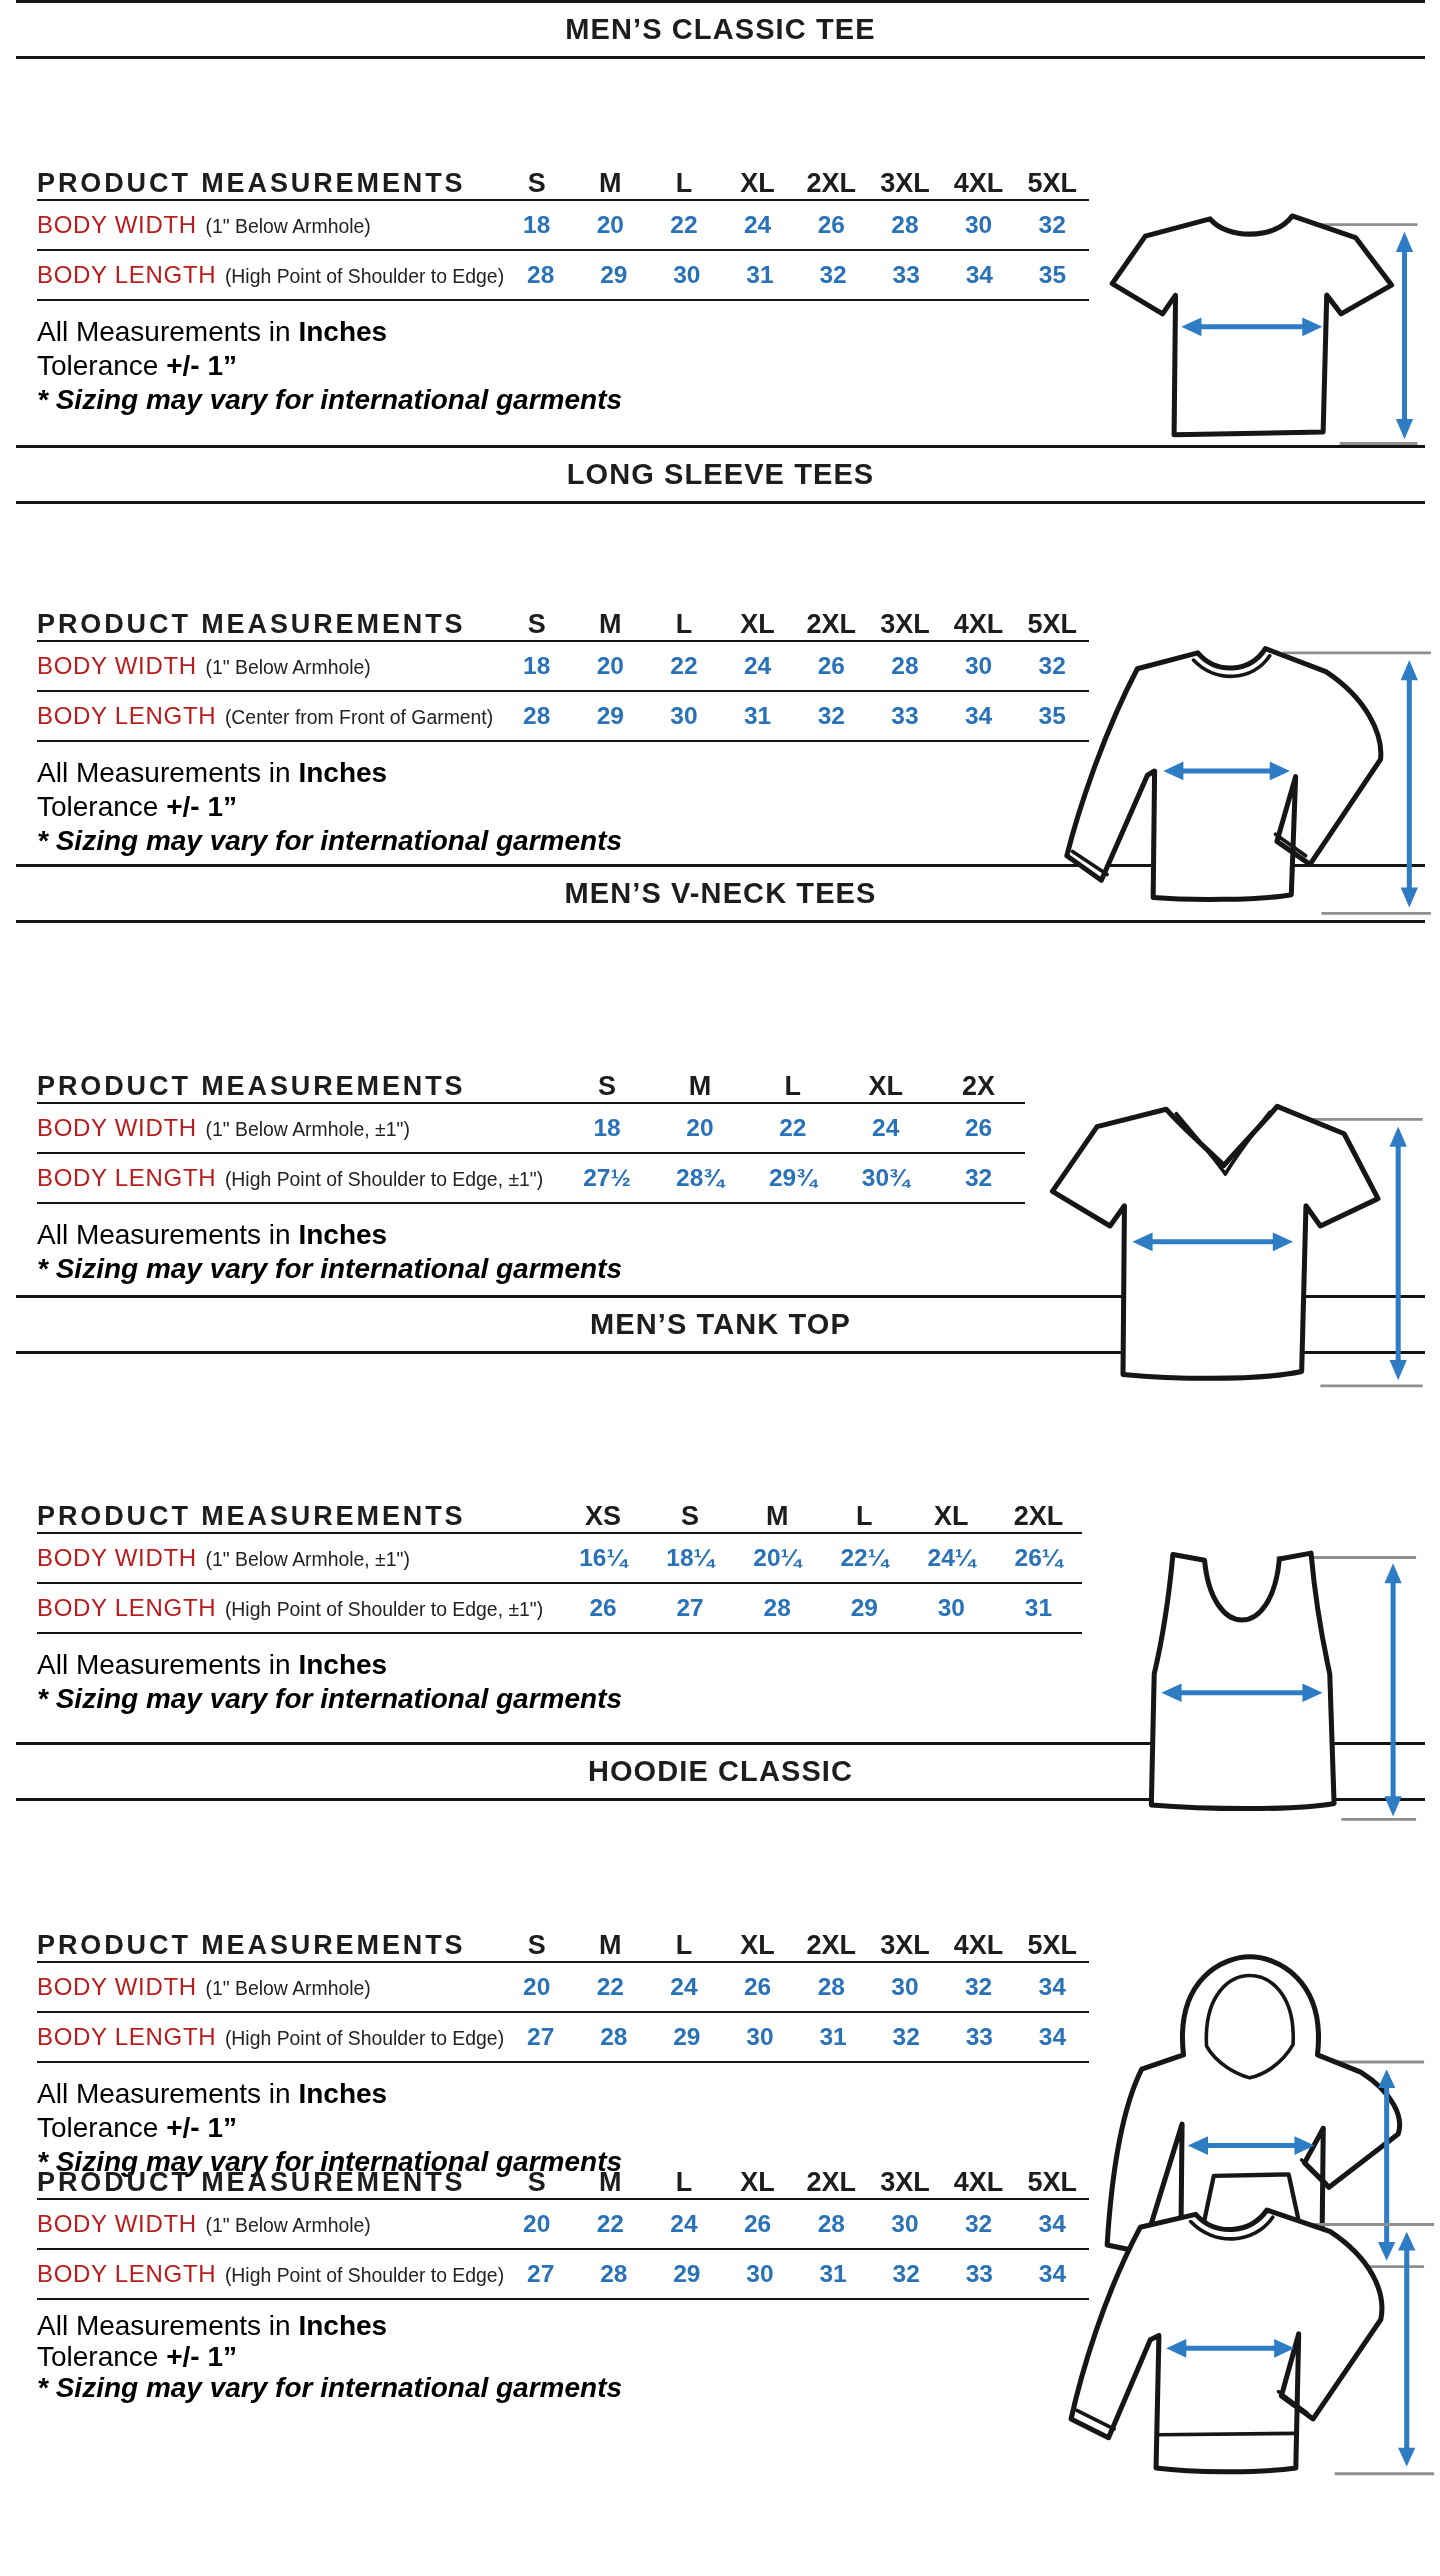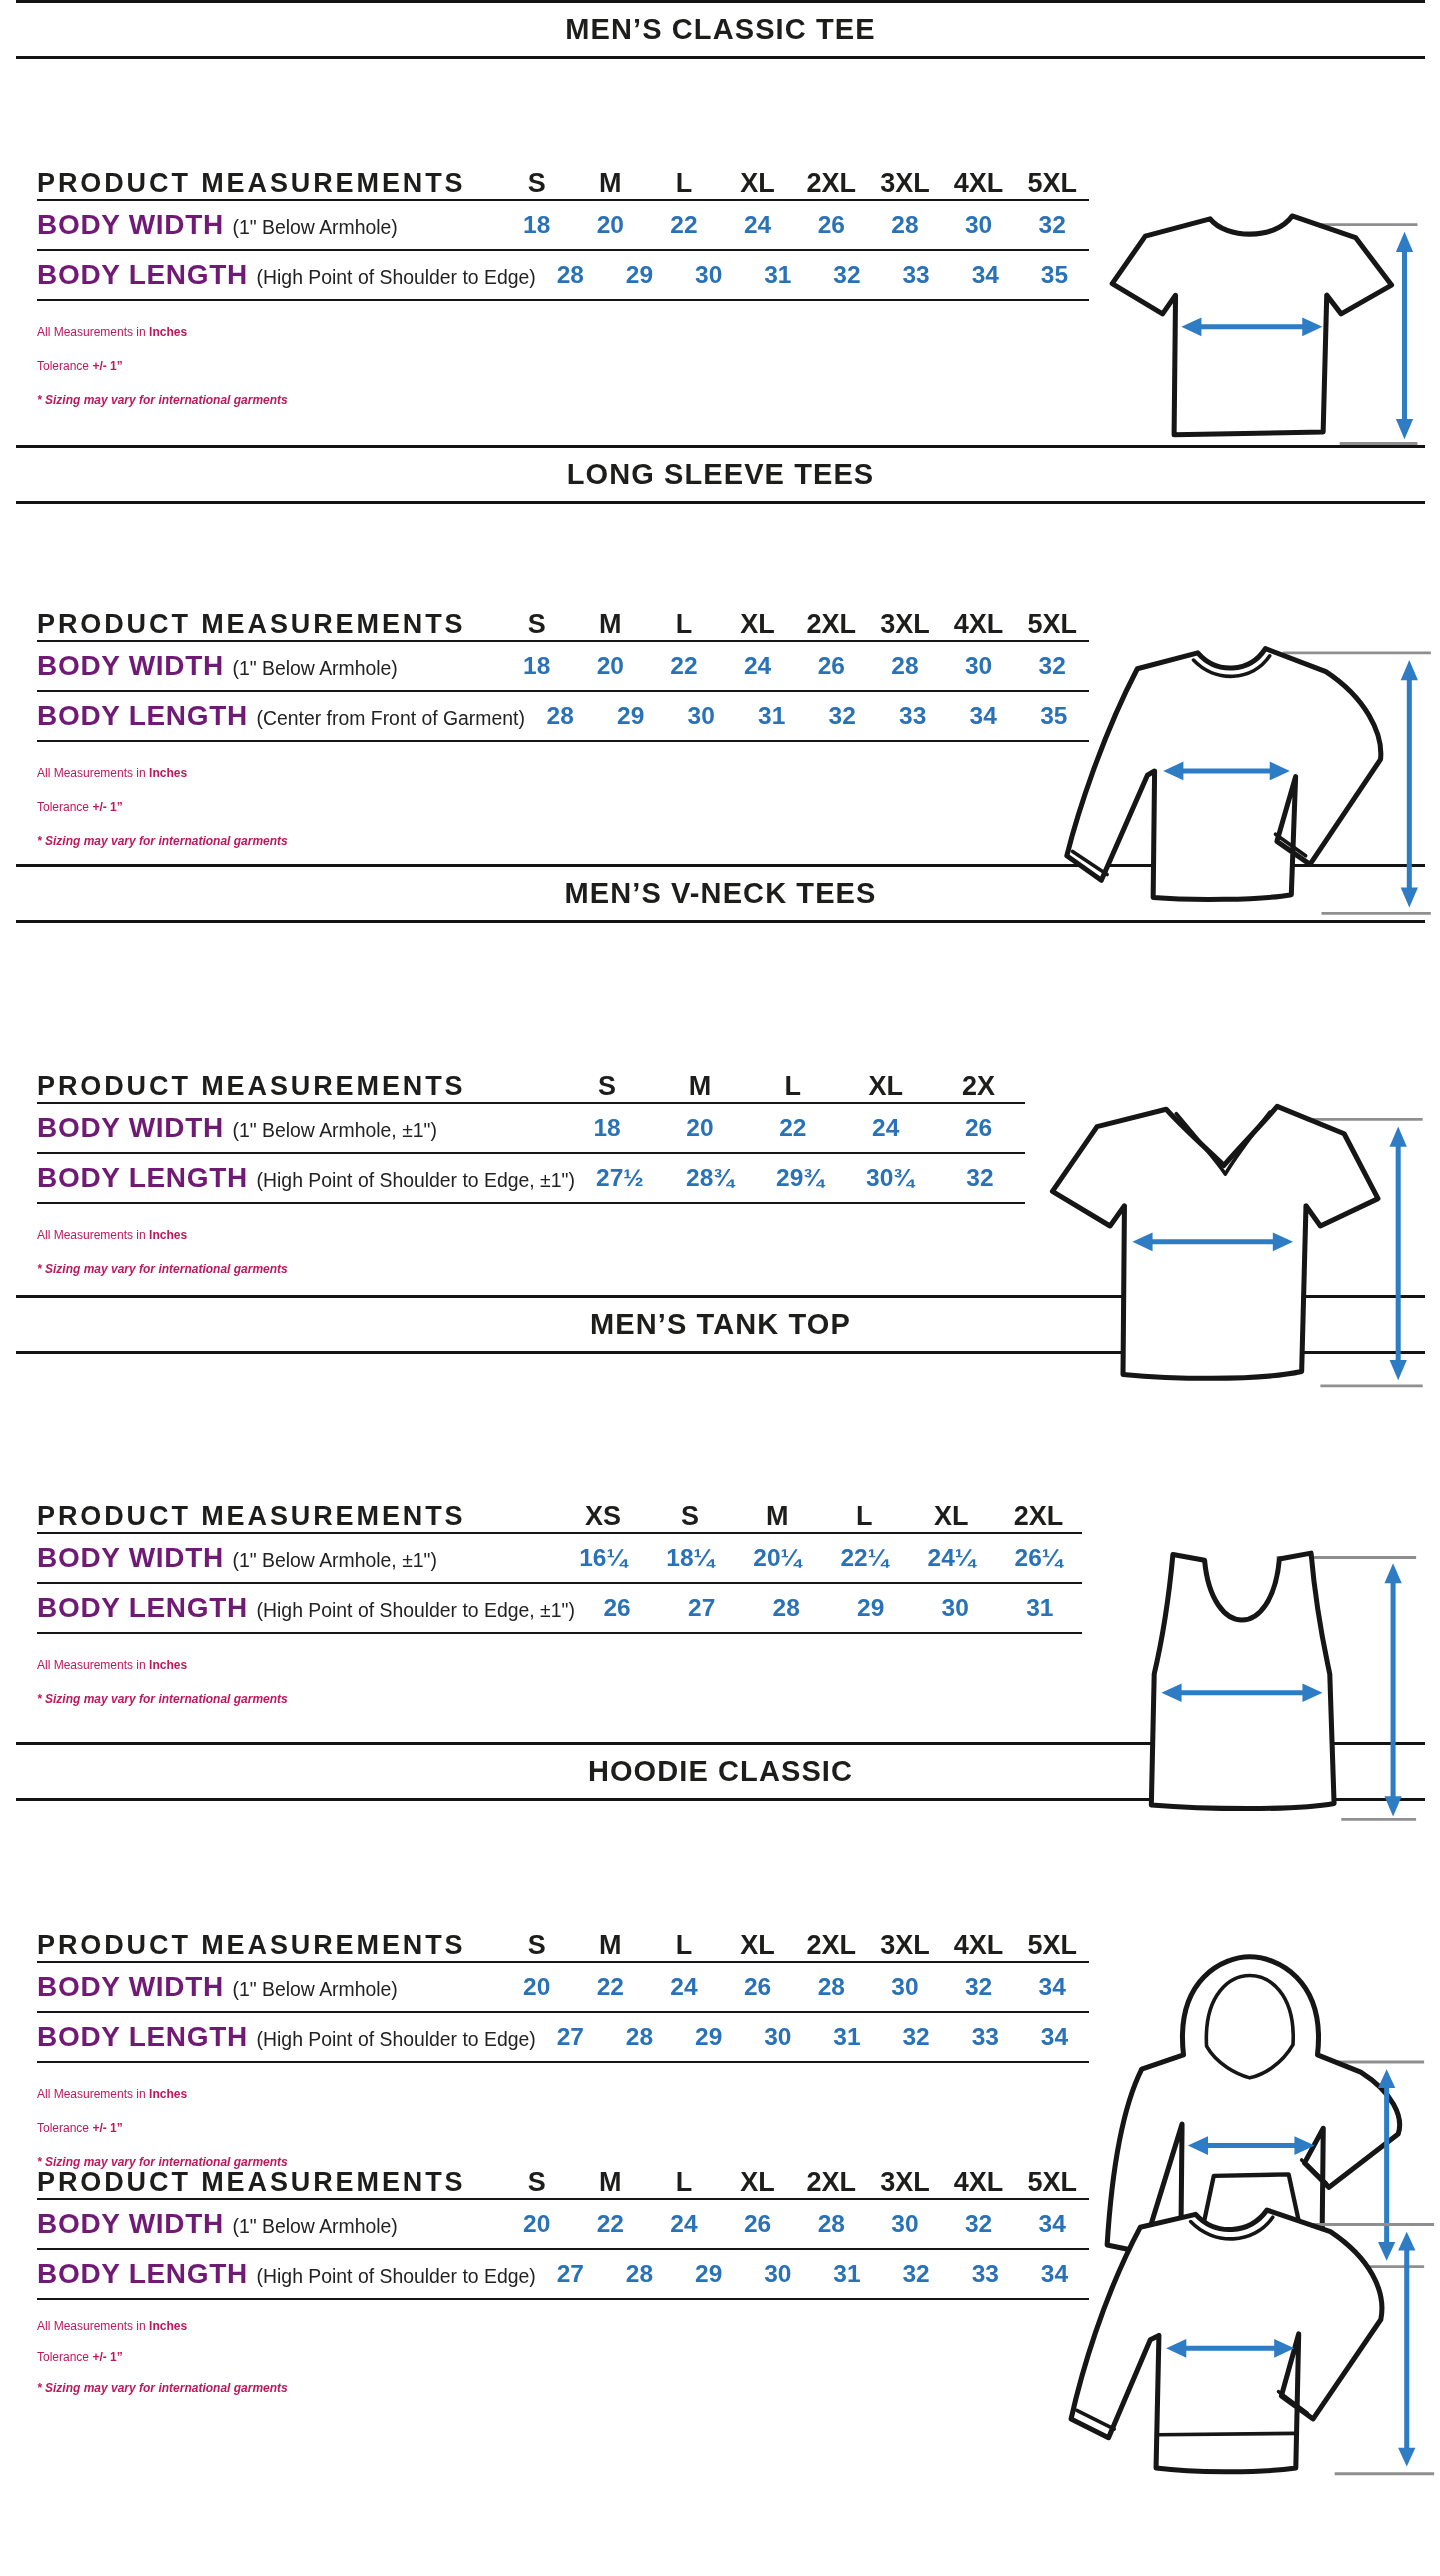--- a/index.html
+++ b/index.html
@@ -34,26 +34,26 @@
   .cols-6{width:1045px;}
   .cols-5{width:988px;}
   .thead{display:flex;align-items:flex-end;height:39px;border-bottom:2.9px solid #161616;}
   .trow{display:flex;align-items:center;height:48px;border-bottom:2.9px solid #161616;}
   .labelcell{flex:0 0 44%;display:flex;align-items:baseline;white-space:nowrap;}
   .cols-6 .labelcell{flex:0 0 50%;}
   .cols-5 .labelcell{flex:0 0 53%;}
   .cell{flex:1;text-align:center;}
   .th{font-size:27px;font-weight:900;color:#1d1d1b;}
   .labelcell.th{letter-spacing:2.9px;}
-  .rlabel{font-size:28px;font-weight:700;color:#701a75;letter-spacing:0.7px;}
+  .rlabel{font-size:24px;font-weight:400;color:#b91c1c;letter-spacing:0.7px;}
   .rnote{font-size:19.4px;font-weight:400;color:#222;margin-left:8.6px;}
   .val{font-size:24.5px;font-weight:800;color:#2a72b8;}
   
   .foots{margin-top:19px;}
-  .foot{margin:0 0 9.4px 0;font-size:12px;font-weight:400;color:#be185d;line-height:24.5px;}
+  .foot{margin:0 0 9.4px 0;font-size:28px;font-weight:400;color:#000000;line-height:24.5px;}
   .foot b{font-weight:800;}
   .foot.sizing{font-style:italic;font-weight:600;}
   
   .garment{position:absolute;}
   .outline{fill:#ffffff;stroke:#161616;stroke-width:7;stroke-linejoin:round;stroke-linecap:round;}
   .inner{fill:none;stroke:#161616;stroke-width:5;stroke-linejoin:round;stroke-linecap:round;}
   .innerf{fill:#ffffff;stroke:#161616;stroke-width:5;stroke-linejoin:round;}
   .pocket{fill:#ffffff;stroke:#161616;stroke-width:6;stroke-linejoin:round;}
   .cap{stroke:#8f8f8f;stroke-width:4;}
   .arrow{stroke:#2e7cc3;stroke-width:7;}

